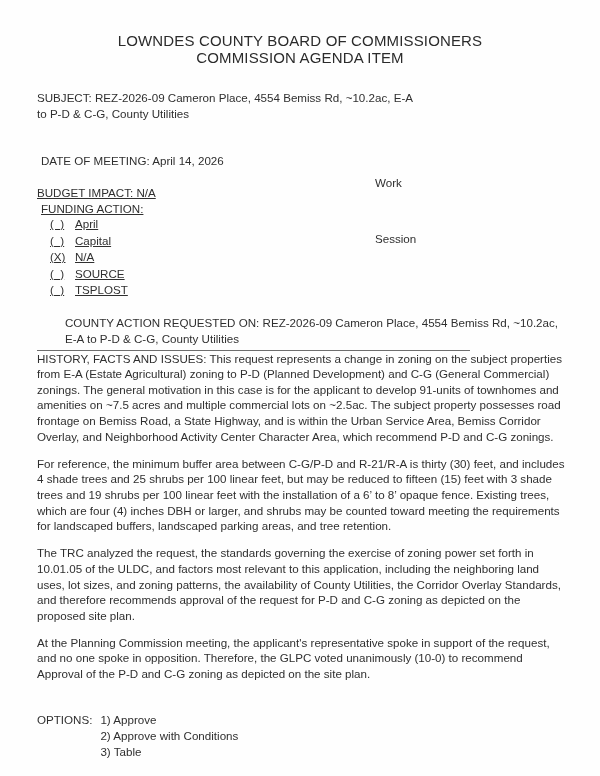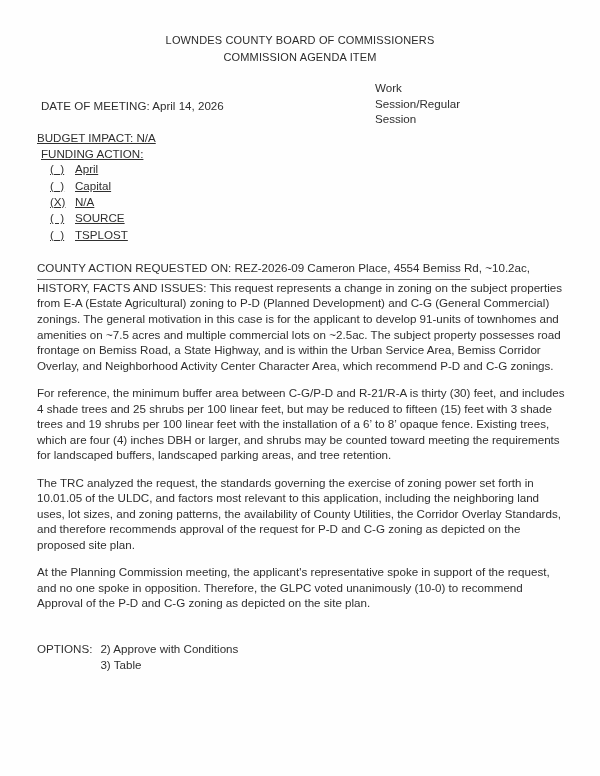--- a/index.html
+++ b/index.html
@@ -25,21 +25,21 @@
     padding: 0;
   }
 
   
   .doc-header {
     margin-top: 32px;
     text-align: center;
     line-height: 17px;
   }
   .doc-header .line {
-    font-size: 11px;
+    font-size: 15px;
     letter-spacing: 0.15px;
     color: #2b2b2b;
     white-space: nowrap;
   }
 
   
   .block {
     margin-left: 37px;
     margin-right: 35px;
     font-size: 11.6px;
@@ -64,21 +64,21 @@
     top: 14px;
     white-space: nowrap;
   }
   .session-col {
     position: absolute;
     left: 338px;
     top: -4px;
     width: 150px;
     line-height: 15.6px;
   }
-  .session-col .l { display: block; }
+  .session-col .l { display: block; margin-top: 40px; }
 
   
   .budget-block {
     margin-top: 0px;
     text-decoration: underline;
   }
   .budget-impact { display: block; }
   .funding-source {
     display: block;
     padding-left: 4px;
@@ -99,21 +99,21 @@
     white-space: pre;
   }
   .funding-list .lbl {
     flex: 1 1 auto;
   }
 
   
   .action-block {
     margin-top: 17px;
   }
-  .action-block .l { display: block; }
+  .action-block .l { display: block; margin-left: 28px; }
   .rule {
     height: 0;
     border: 0;
     border-top: 1.1px solid #6e6e6e;
     width: 433px;
     margin: 3px 0 0 0;
   }
 
   
   .para {
@@ -148,26 +148,29 @@
 </head>
 <body>
 
 <div class="page">
 
   <div class="doc-header">
     <div class="line">LOWNDES COUNTY BOARD OF COMMISSIONERS</div>
     <div class="line">COMMISSION AGENDA ITEM</div>
   </div>
 
+  <div class="block subject-block">
+    <span class="l">SUBJECT: REZ-2026-09 Cameron Place, 4554 Bemiss Rd, ~10.2ac, E-A</span>
+    <span class="l">to P-D &amp; C-G, County Utilities</span>
+  </div>
 
   <div class="block meeting-row">
     <span class="meeting-date">DATE OF MEETING: April 14, 2026</span>
     <div class="session-col">
       <span class="l">Work</span>
-      <span class="l">Session/Regular</span>
       <span class="l">Session</span>
     </div>
   </div>
 
   <div class="block budget-block">
     <span class="budget-impact">BUDGET IMPACT: N/A</span>
     <span class="funding-source">FUNDING ACTION:</span>
     <ul class="funding-list">
       <li>
         <span class="box">(  )</span>
@@ -187,32 +190,34 @@
       </li>
       <li>
         <span class="box">(  )</span>
         <span class="lbl">TSPLOST</span>
       </li>
     </ul>
   </div>
 
   <div class="block action-block">
     <span class="l">COUNTY ACTION REQUESTED ON: REZ-2026-09 Cameron Place, 4554 Bemiss Rd, ~10.2ac,</span>
+    <span class="l">E-A to P-D &amp; C-G, County Utilities</span>
     <hr class="rule">
   </div>
 
   <p class="block para">HISTORY, FACTS AND ISSUES: This request represents a change in zoning on the subject properties from E-A (Estate Agricultural) zoning to P-D (Planned Development) and C-G (General Commercial) zonings.  The general motivation in this case is for the applicant to develop 91-units of townhomes and amenities on ~7.5 acres and multiple commercial lots on ~2.5ac. The subject property possesses road frontage on Bemiss Road, a State Highway, and is within the Urban Service Area, Bemiss Corridor Overlay, and Neighborhood Activity Center Character Area, which recommend P-D and C-G zonings.</p>
   <p class="block para">For reference, the minimum buffer area between C-G/P-D and R-21/R-A is thirty (30) feet, and includes 4 shade trees and 25 shrubs per 100 linear feet, but may be reduced to fifteen (15) feet with 3 shade trees and 19 shrubs per 100 linear feet with the installation of a 6’ to 8’ opaque fence. Existing trees, which are four (4) inches DBH or larger, and shrubs may be counted toward meeting the requirements for landscaped buffers, landscaped parking areas, and tree retention.</p>
   <p class="block para">The TRC analyzed the request, the standards governing the exercise of zoning power set forth in 10.01.05 of the ULDC, and factors most relevant to this application, including the neighboring land uses, lot sizes, and zoning patterns, the availability of County Utilities, the Corridor Overlay Standards, and therefore recommends approval of the request for P-D and C-G zoning as depicted on the proposed site plan.</p>
   <p class="block para">At the Planning Commission meeting, the applicant's representative spoke in support of the request, and no one spoke in opposition. Therefore, the GLPC voted unanimously (10-0) to recommend Approval of the P-D and C-G zoning as depicted on the site plan.</p>
 
   <div class="block options-block">
     <div class="options-row">
       <span class="options-label">OPTIONS:</span>
       <ul class="options-list">
+        <li>1) Approve</li>
         <li>2) Approve with Conditions</li>
         <li>3) Table</li>
 
       </ul>
     </div>
   </div>
 
 </div>
 
 </body></html>

